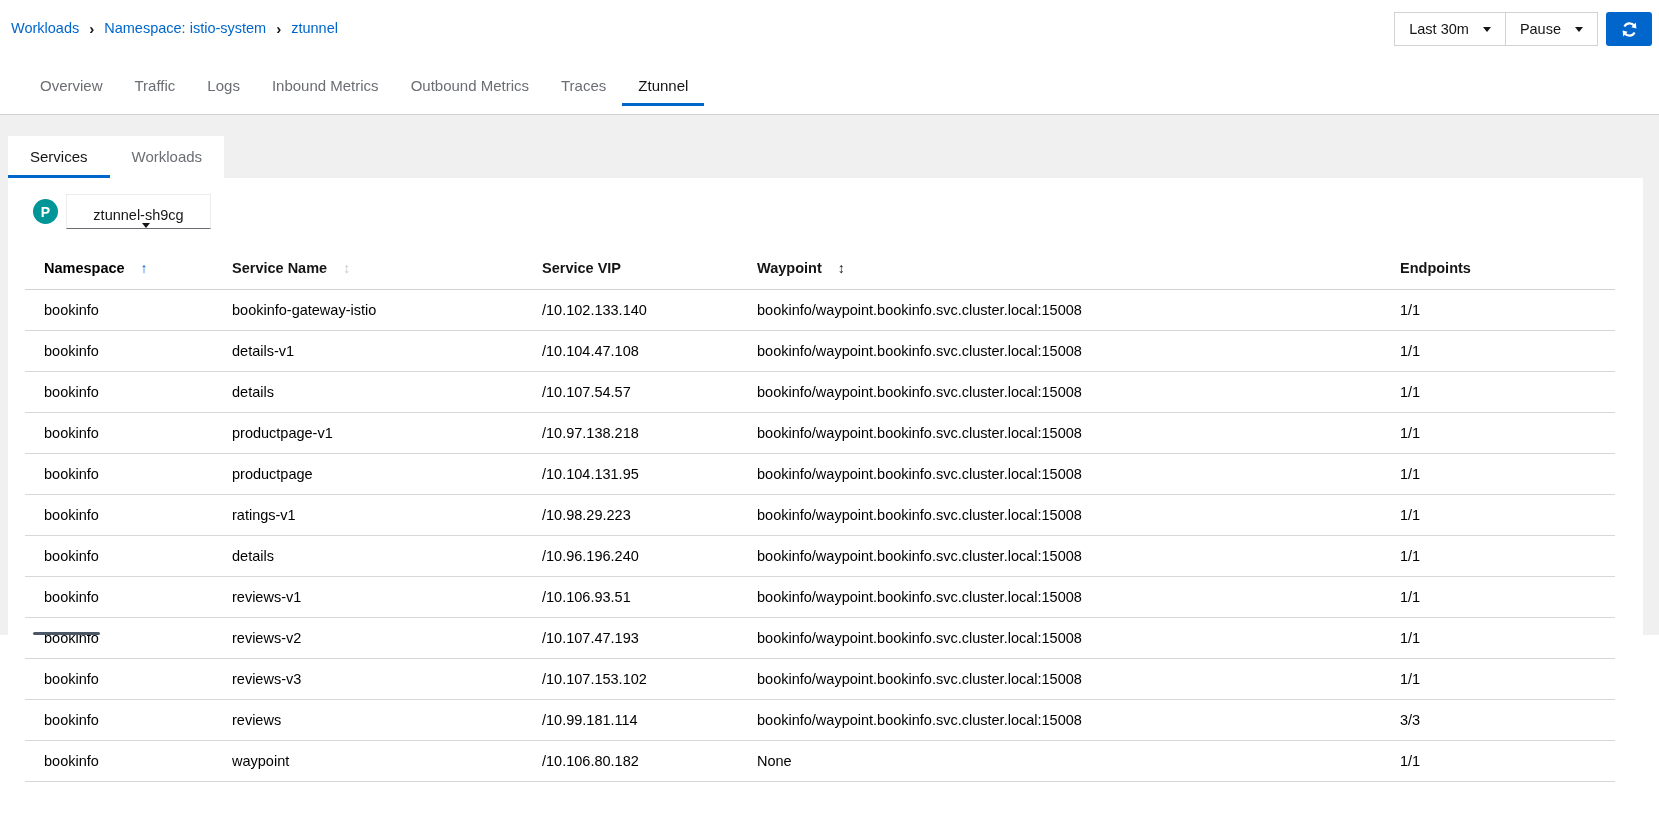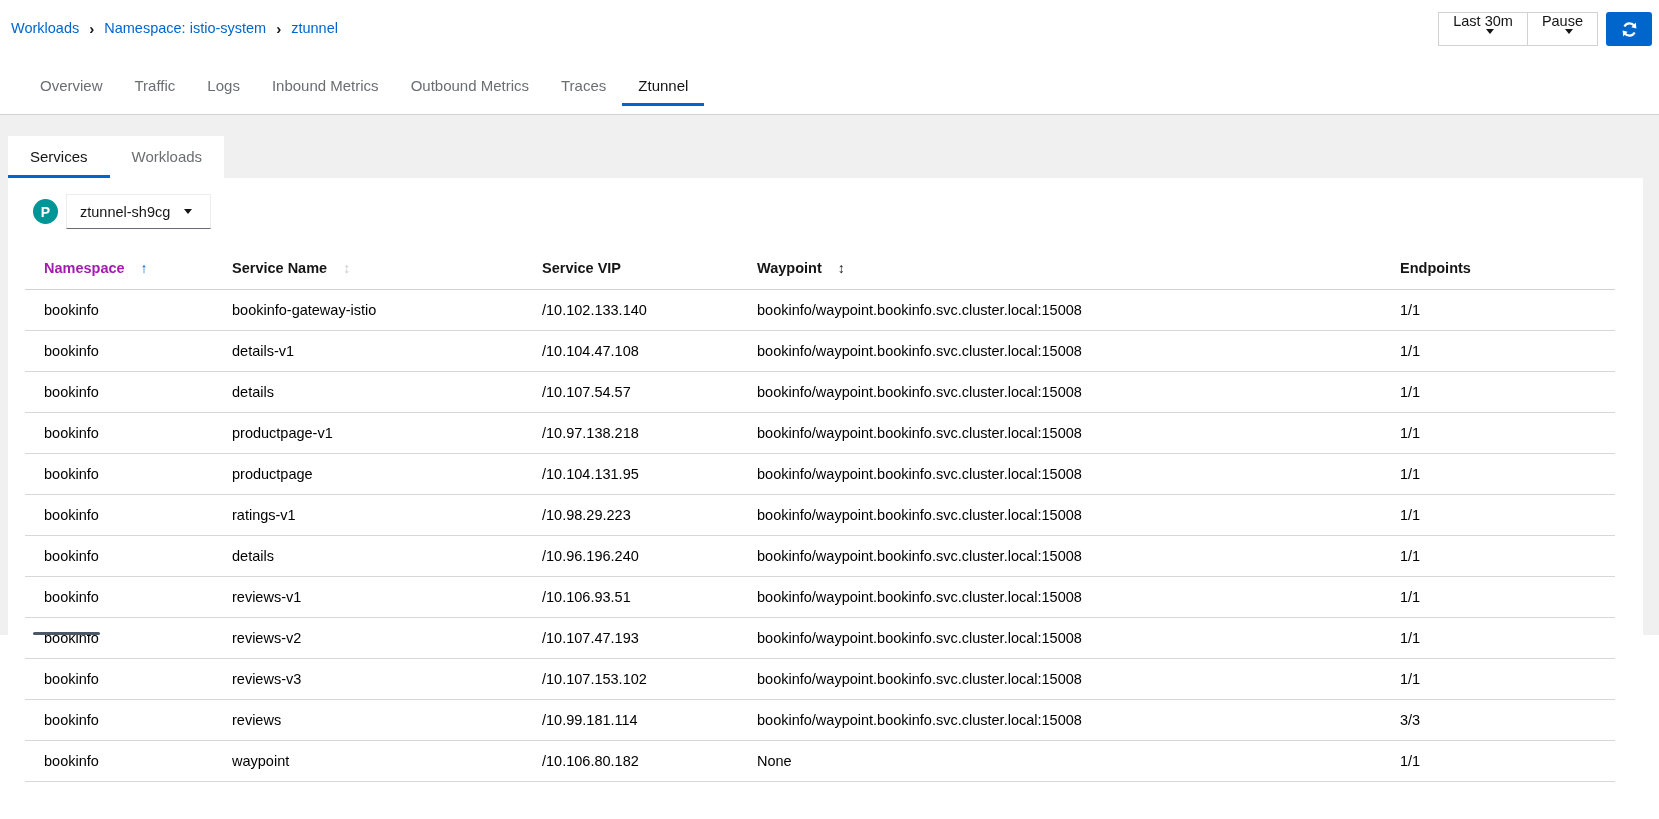--- a/index.html
+++ b/index.html
@@ -14,21 +14,21 @@
   .topbar { display:flex; justify-content:space-between; align-items:flex-start; }
   .breadcrumb { padding:20px 0 0 11px; font-size:14.5px; display:flex; align-items:center; }
   .breadcrumb a { color:#0066cc; text-decoration:none; cursor:pointer; }
   .crumb-sep { color:#151515; font-weight:bold; font-size:15px; margin:0 10px; line-height:1; }
 
   .time-controls { display:flex; align-items:flex-start; margin:11px 7px 0 0; }
   .select-group { display:flex; margin-top:1px; }
   .select {
     height:34px; background:#fff; border:1px solid #d2d2d2;
     font-family:inherit; font-size:14.5px; color:#151515;
-    display:flex; align-items:center; padding:0 14px; cursor:pointer;flex-direction:column;
+    display:flex; align-items:center; padding:0 14px; cursor:pointer;
   }
   .select + .select { margin-left:-1px;text-align:right; }
   .caret {
     width:0; height:0; margin-left:14px;
     border-left:4.5px solid transparent; border-right:4.5px solid transparent;
     border-top:5.5px solid #151515; display:inline-block;
   }
   .refresh-btn {
     width:46px; height:34px; margin-left:8px; margin-top:1px;
     background:#0066cc; border:none; border-radius:3px;
@@ -70,36 +70,36 @@
   .pod-toolbar { display:flex; align-items:center; padding-left:8px; }
   .pod-badge {
     width:25px; height:25px; border-radius:50%; background:#009596;
     color:#fff; font-size:14px; font-weight:bold;
     display:flex; align-items:center; justify-content:center; flex:0 0 auto;
   }
   .pod-select {
     margin-left:8px; height:35px; min-width:145px;
     background:#fff; border:1px solid #ededed; border-bottom:1px solid #6a6e73;
     font-family:inherit; font-size:14.5px; color:#151515;
-    display:flex; align-items:center; justify-content:flex-start;
-    padding:0 13px; cursor:pointer;
+    display:flex; align-items:center; justify-content:flex-end;
+    padding:0 13px; cursor:pointer;flex-direction:column;
   }
 
   
   table { border-collapse:collapse; table-layout:fixed; width:1590px; margin-top:19px; font-size:14.5px; }
   col.c-namespace { width:188px; }
   col.c-servicename { width:310px; }
   col.c-servicevip { width:215px; }
   col.c-waypoint { width:643px; }
   col.c-endpoints { width:234px; }
   th {
     text-align:left; font-weight:bold; font-size:14.5px; color:#151515;
     padding:12px 8px 13px 19px; border-bottom:1px solid #d2d2d2; white-space:nowrap;
   }
-  th.sorted .th-label { color:#a21caf; }
+  th.sorted .th-label { color:#000000; }
   th.sortable { cursor:pointer; }
   td {
     padding:12px 8px 12px 19px; border-bottom:1px solid #d7d7d7;
     color:#000000; white-space:nowrap; overflow:hidden;
   }
   .sort-icon { margin-left:16px; font-size:14px; }
   .sort-icon.asc { color:#0066cc; font-weight:bold; }
   .sort-icon.idle { color:#c9cacc; }
   .sort-icon.active { color:#151515; font-weight:bold; }
 

